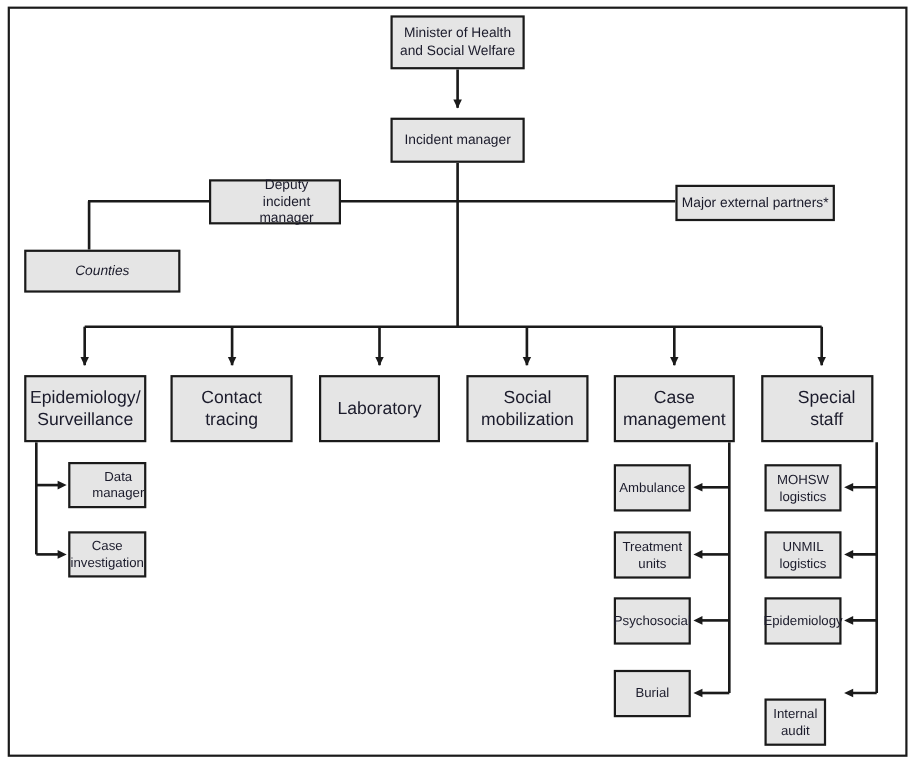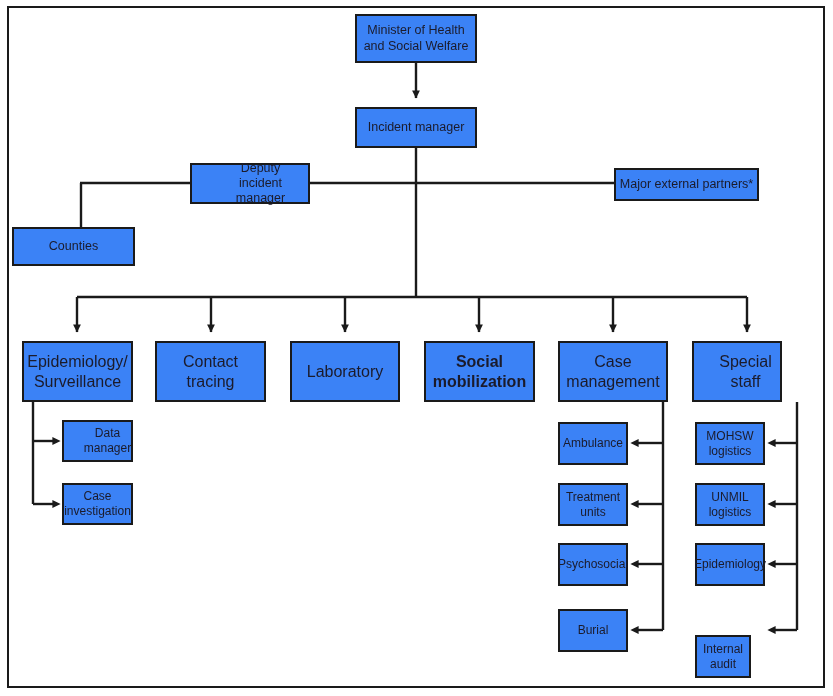--- a/index.html
+++ b/index.html
@@ -29,21 +29,21 @@
     left: 0;
     top: 0;
     width: 833px;
     height: 696px;
     pointer-events: none;
   }
   .node {
     position: absolute;
     box-sizing: border-box;
     border: 2px solid #1a1a1a;
-    background: #3b82f6;
+    background: #e5e5e5;
     display: flex;
     align-items: center;
     justify-content: center;
     text-align: center;
     color: #1b1b2b;
     line-height: 1.22;
     white-space: pre-line;
   }
   .lvl1 { font-size: 12.5px; }
   .lvl2 { font-size: 12.5px; }
@@ -110,36 +110,36 @@
   <div class="node lvl1" style="left:355px;top:14px;width:122px;height:49px;">Minister of Health
 and Social Welfare</div>
 
   <div class="node lvl2" style="left:355px;top:107px;width:122px;height:41px;">Incident manager</div>
 
   <div class="node lvl3" style="left:190px;top:163px;width:120px;height:41px;padding-left:21px;">Deputy
 incident manager</div>
 
   <div class="node lvl3" style="left:614px;top:168px;width:145px;height:33px;">Major external partners*</div>
 
-  <div class="node lvl3" style="left:12px;top:227px;width:123px;height:39px;">Counties</div>
+  <div class="node lvl3" style="left:22px;top:227px;width:142px;height:39px;font-style:italic;">Counties</div>
 
   <div class="node lvl4" style="left:22px;top:341px;width:111px;height:61px;">Epidemiology/
 Surveillance</div>
 
   <div class="node lvl4" style="left:155px;top:341px;width:111px;height:61px;">Contact tracing</div>
 
   <div class="node lvl4" style="left:290px;top:341px;width:110px;height:61px;text-align:center;">Laboratory</div>
 
-  <div class="node lvl4" style="left:424px;top:341px;width:111px;height:61px;font-weight:bold;">Social
+  <div class="node lvl4" style="left:424px;top:341px;width:111px;height:61px;">Social
 mobilization</div>
 
   <div class="node lvl4" style="left:558px;top:341px;width:110px;height:61px;">Case
 management</div>
 
-  <div class="node lvl4" style="left:692px;top:341px;width:90px;height:61px;padding-left:17px;">Special staff</div>
+  <div class="node lvl4" style="left:692px;top:341px;width:102px;height:61px;padding-left:17px;">Special staff</div>
 
   <div class="node leaf" style="left:62px;top:420px;width:71px;height:42px;padding-left:20px;">Data
 manager</div>
 
   <div class="node leaf" style="left:62px;top:483px;width:71px;height:42px;">Case
 investigation</div>
 
   <div class="node leaf" style="left:558px;top:422px;width:70px;height:43px;text-align:right;">Ambulance</div>
 
   <div class="node leaf" style="left:558px;top:483px;width:70px;height:43px;">Treatment

